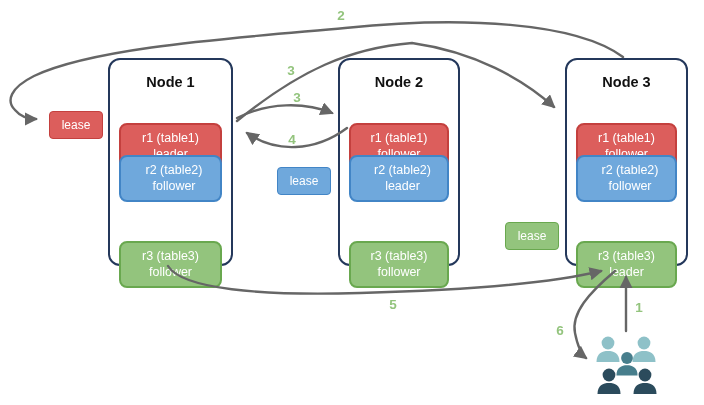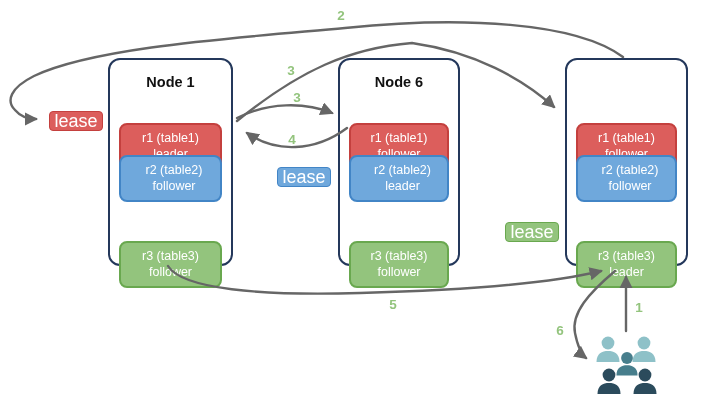--- a/index.html
+++ b/index.html
@@ -19,22 +19,22 @@
   .node-title{position:absolute;top:14px;left:0;right:0;text-align:center;
         font-size:14.5px;font-weight:bold;color:#111;}
   .replica{position:absolute;left:9px;right:9px;height:47px;border-radius:8px;
         box-sizing:border-box;display:flex;flex-direction:column;align-items:center;
         justify-content:center;color:#fff;font-size:12.5px;line-height:15.5px;text-align:center;}
   .replica.red{background:var(--replica-red);border:2px solid var(--replica-red-border);}
   .replica.blue{background:var(--replica-blue);border:2px solid var(--replica-blue-border);padding-left:7px;}
   .replica.green{background:var(--replica-green);border:2px solid var(--replica-green-border);}
   .r-top{top:40px;margin-top:23px;} .r-mid{top:95px;} .r-bot{top:150px;margin-top:31px;}
 
-  .lease{position:absolute;width:54px;height:20px;border-radius:4px;box-sizing:border-box;
-        display:flex;align-items:center;justify-content:center;color:#fff;font-size:18px;}
+  .lease{position:absolute;width:54px;height:28px;border-radius:4px;box-sizing:border-box;
+        display:flex;align-items:center;justify-content:center;color:#fff;font-size:12px;}
   .lease.red{background:var(--replica-red);border:1.5px solid var(--replica-red-border);}
   .lease.blue{background:var(--replica-blue);border:1.5px solid var(--replica-blue-border);}
   .lease.green{background:var(--replica-green);border:1.5px solid var(--replica-green-border);}
 
   .step{position:absolute;transform:translate(-50%,-50%);color:var(--step-label);
         font-size:13.5px;font-weight:bold;z-index:5;}
 
   svg.overlay{position:absolute;left:0;top:0;z-index:4;pointer-events:none;}
   .arrow{fill:none;stroke:var(--arrow);stroke-width:2.4;stroke-linecap:round;}
   .ah-fill{fill:var(--arrow);}
@@ -55,36 +55,37 @@
       <span>r2 (table2)</span>
       <span>follower</span>
     </div>
     <div class="replica green r-bot">
       <span>r3 (table3)</span>
       <span>follower</span>
     </div>
   </div>
 
   <div class="node" style="left:338px;width:122px">
-    <div class="node-title">Node 6</div>
+    <div class="node-title">Node 2</div>
     <div class="replica red r-top">
       <span>r1 (table1)</span>
       <span>follower</span>
     </div>
     <div class="replica blue r-mid">
       <span>r2 (table2)</span>
       <span>leader</span>
     </div>
     <div class="replica green r-bot">
       <span>r3 (table3)</span>
       <span>follower</span>
     </div>
   </div>
 
   <div class="node" style="left:565px;width:123px">
+    <div class="node-title">Node 3</div>
     <div class="replica red r-top">
       <span>r1 (table1)</span>
       <span>follower</span>
     </div>
     <div class="replica blue r-mid">
       <span>r2 (table2)</span>
       <span>follower</span>
     </div>
     <div class="replica green r-bot">
       <span>r3 (table3)</span>

